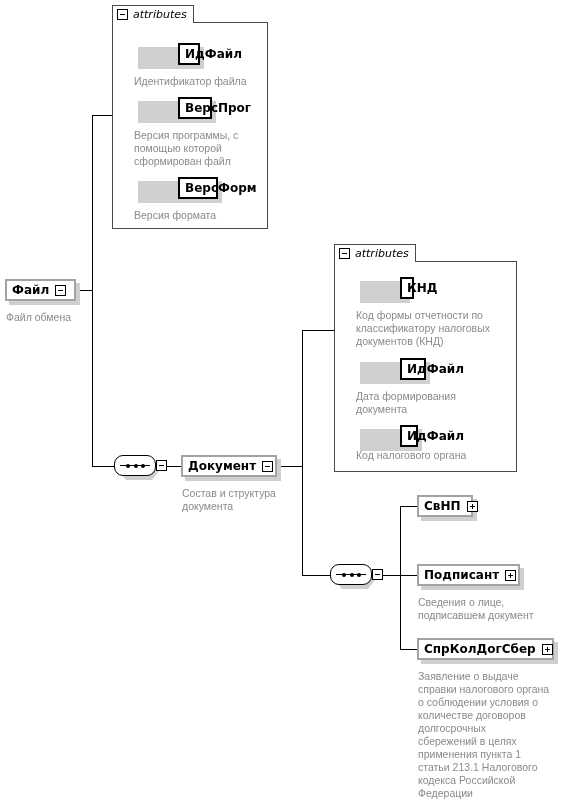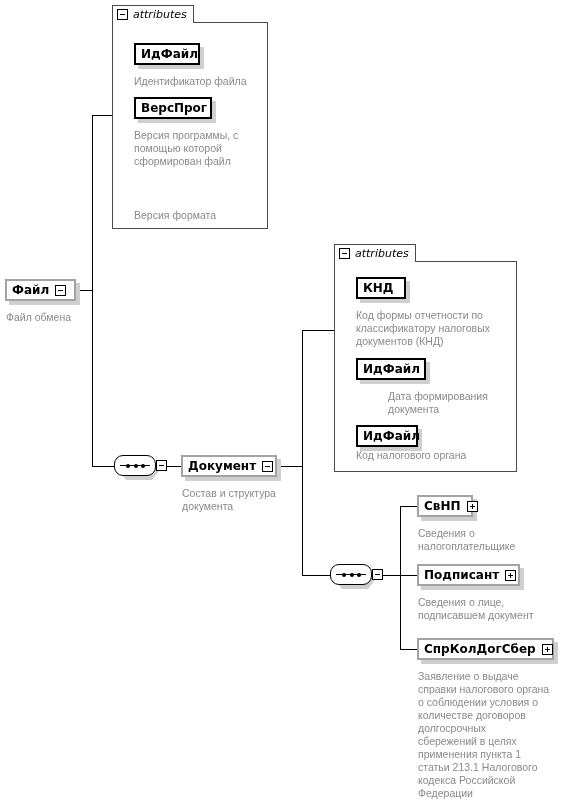--- a/index.html
+++ b/index.html
@@ -125,20 +125,21 @@
     color: #000000;
     white-space: nowrap;
     font-family: "DejaVu Sans", sans-serif;
     line-height: 1;
   }
   .node-box .toggle { margin-left: 6px; }
 
   
   .attr-node .node-box {
     border: 2px solid #000000;
+    margin-left: 44px;
   }
 
   
   .desc {
     position: absolute;
     font-size: 10.5px;
     color: #8a8a8a;
     line-height: 13px;
     font-family: Liberation Sans, sans-serif;
     white-space: pre-line;
@@ -262,20 +263,26 @@
     <div class="node attr-node" style="left:22px; top:92px; width:78px;">
       <div class="node-shadow"></div>
       <div class="node-box">
         <span class="node-label">ВерсПрог</span>
       </div>
     </div>
     <div class="desc" style="left:22px; top:124px; width:130px;">Версия программы, с
 помощью которой
 сформирован файл</div>
 
+    <div class="node attr-node" style="left:22px; top:172px; width:84px;">
+      <div class="node-shadow"></div>
+      <div class="node-box">
+        <span class="node-label">ВерсФорм</span>
+      </div>
+    </div>
     <div class="desc" style="left:22px; top:204px; width:135px;">Версия формата</div>
   </div>
 
   <div class="seq" style="left:114px; top:455px;">
     <div class="seq-shadow"></div>
     <div class="seq-oct"></div>
     <div class="seq-line"></div>
     <div class="seq-dots">
         <i></i>
         <i></i>
@@ -310,21 +317,21 @@
     <div class="desc" style="left:22px; top:65px; width:160px;">Код формы отчетности по
 классификатору налоговых
 документов (КНД)</div>
 
     <div class="node attr-node" style="left:22px; top:114px; width:70px;">
       <div class="node-shadow"></div>
       <div class="node-box">
         <span class="node-label">ИдФайл</span>
       </div>
     </div>
-    <div class="desc" style="left:22px; top:146px; width:160px;margin-left:32px;">Дата формирования
+    <div class="desc" style="left:22px; top:146px; width:160px;">Дата формирования
 документа</div>
 
     <div class="node attr-node" style="left:22px; top:181px; width:62px;">
       <div class="node-shadow"></div>
       <div class="node-box">
         <span class="node-label">ИдФайл</span>
       </div>
     </div>
     <div class="desc" style="left:22px; top:205px; width:160px;">Код налогового органа</div>
   </div>
@@ -341,22 +348,20 @@
     <span class="toggle"></span>
   </div>
 
   <div class="node" style="left:417px; top:495px; width:56px;">
     <div class="node-shadow"></div>
     <div class="node-box">
       <span class="node-label">СвНП</span>
       <span class="toggle plus"></span>
     </div>
   </div>
-  <div class="desc" style="left:418px; top:527px; width:140px;">Сведения о
-налогоплательщике</div>
 
   <div class="node" style="left:417px; top:564px; width:103px;">
     <div class="node-shadow"></div>
     <div class="node-box">
       <span class="node-label">Подписант</span>
       <span class="toggle plus"></span>
     </div>
   </div>
   <div class="desc" style="left:418px; top:596px; width:142px;">Сведения о лице,
 подписавшем документ</div>

